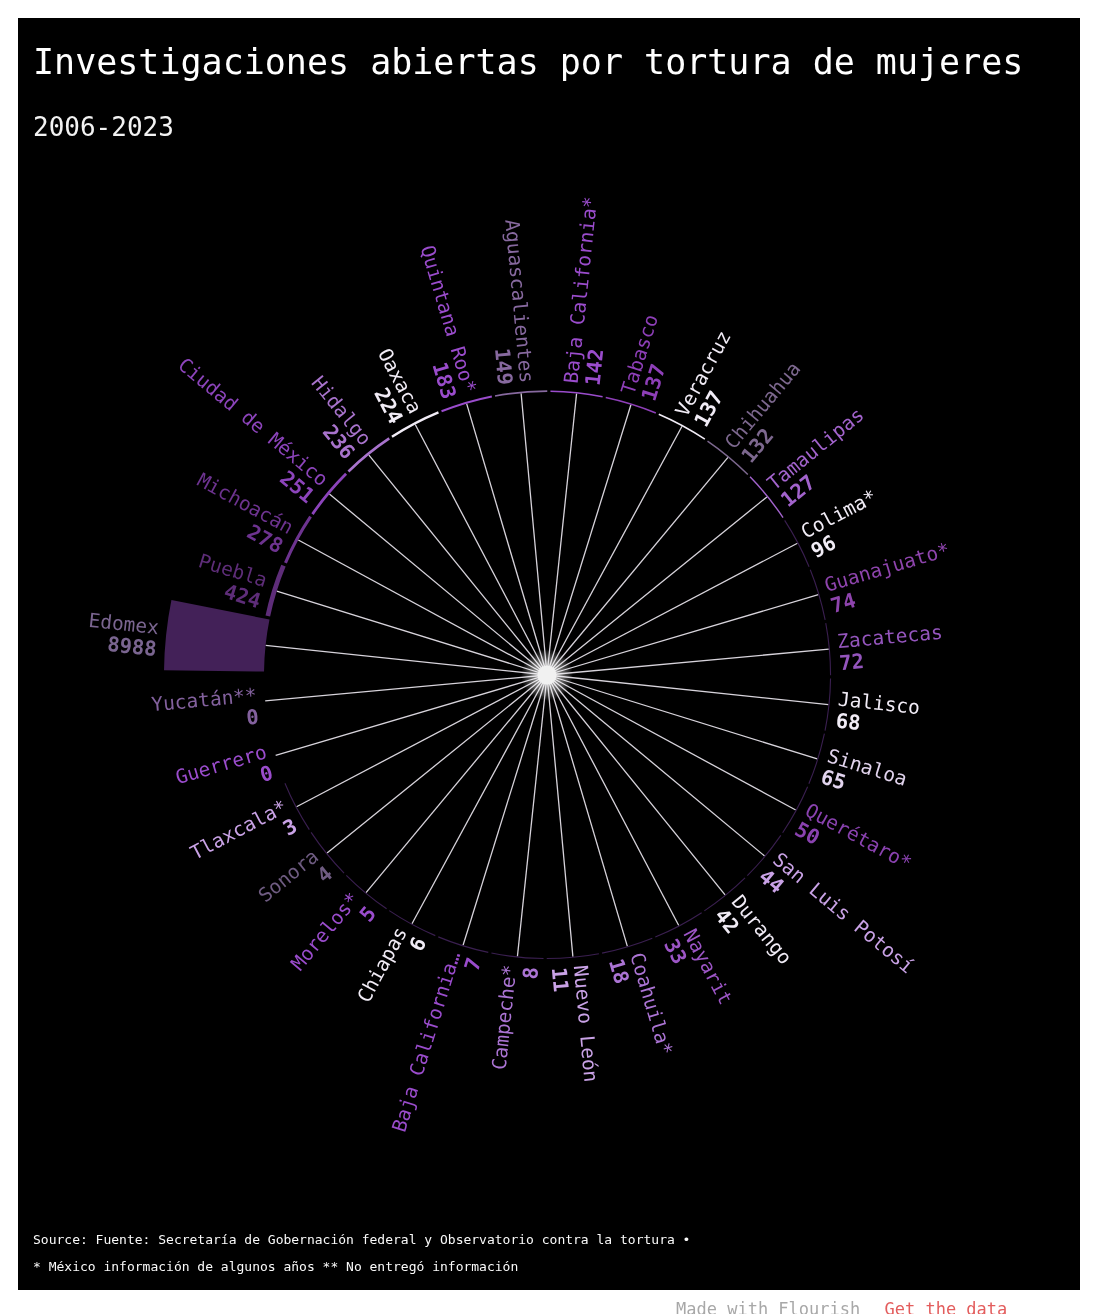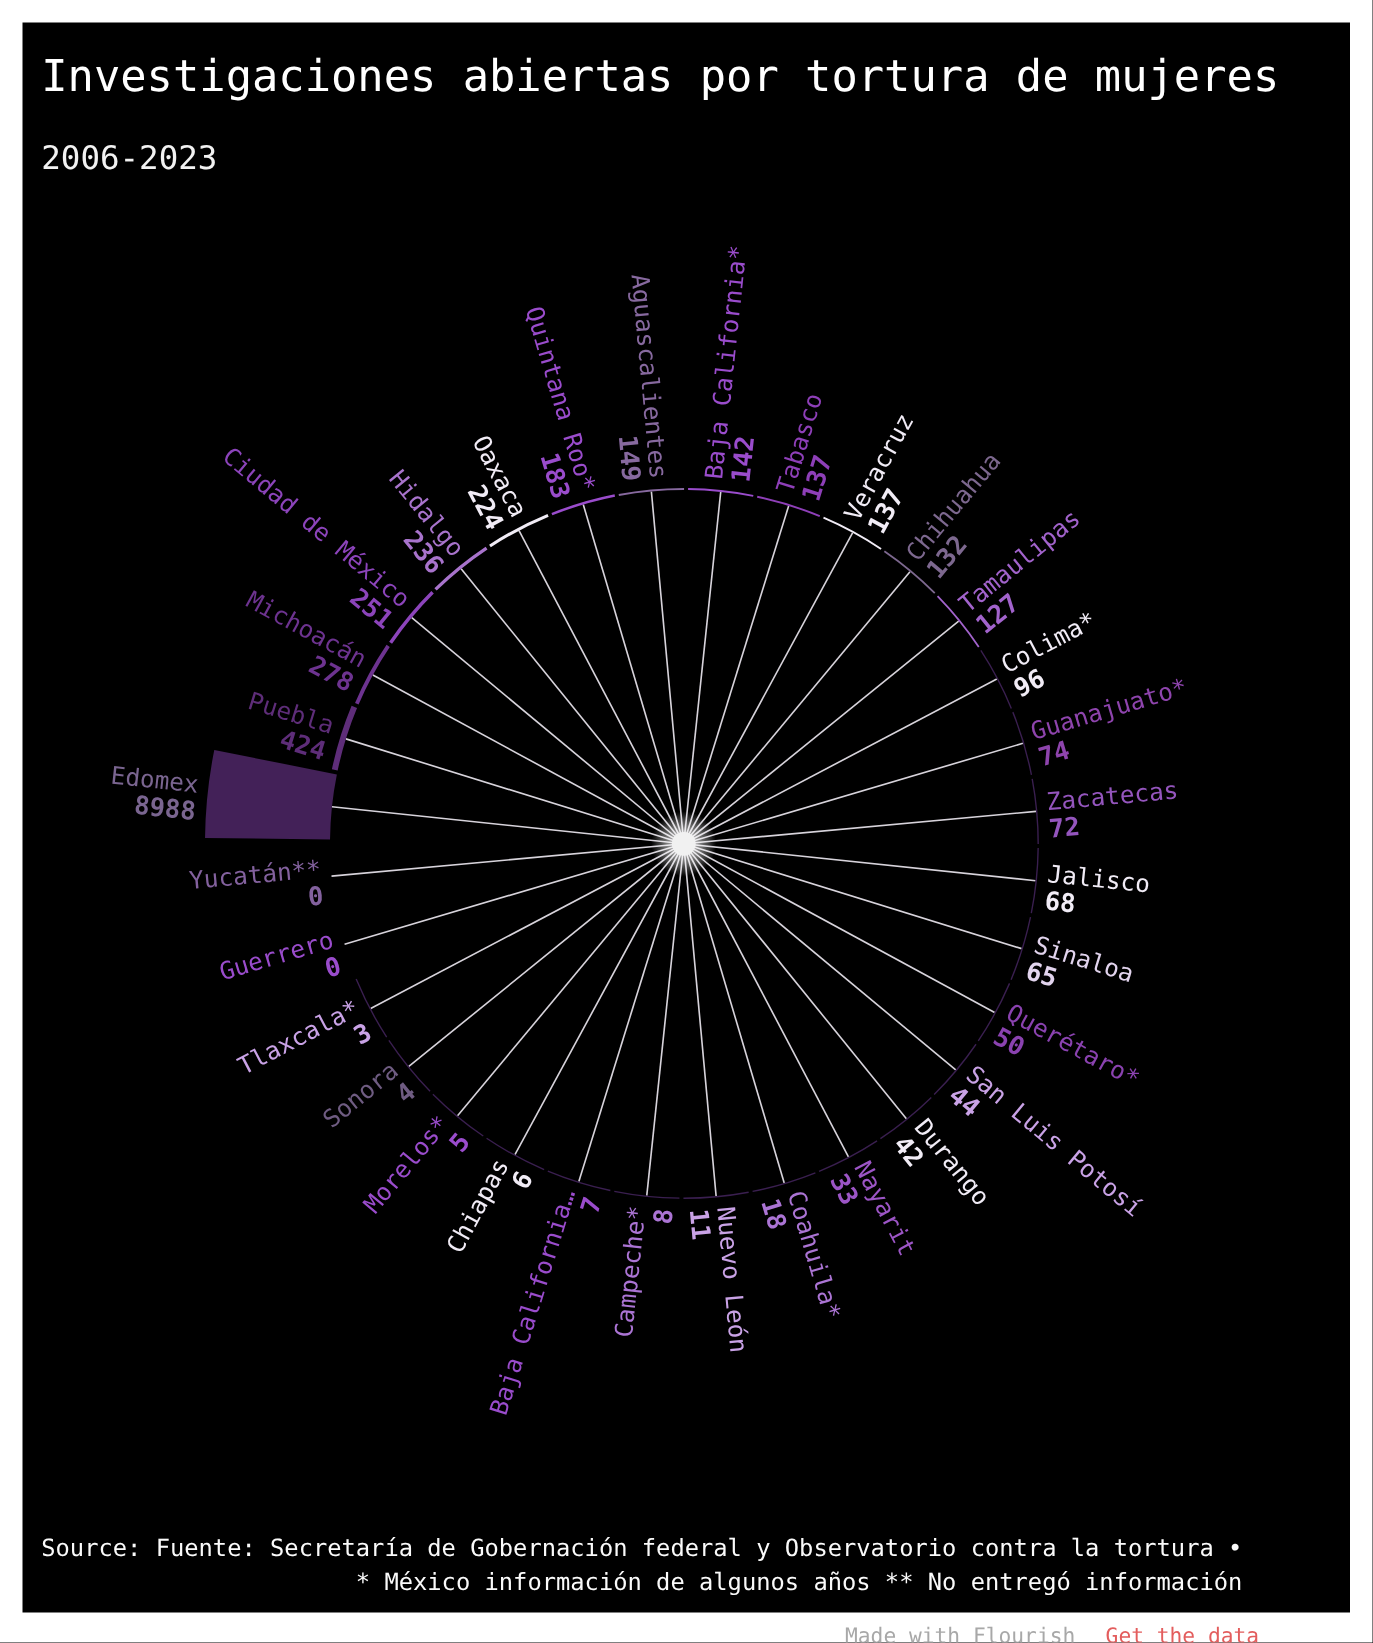--- a/index.html
+++ b/index.html
@@ -20,23 +20,22 @@
     font-size:35px;font-weight:400;color:#ffffff;
     letter-spacing:0px;white-space:nowrap;
   }
   .subtitle{
     position:absolute;left:33px;top:100px;
     font-size:26px;font-weight:400;color:#f2f2f2;white-space:nowrap;margin-top:12px;
   }
   svg#chart{position:absolute;left:0;top:0;}
   .source{
     position:absolute;left:33px;top:1226px;
-    font-size:19px;line-height:27px;color:#fafafa;
+    font-size:13px;line-height:27px;color:#fafafa;
     white-space:nowrap;
-    text-align:right;
   }
   .credit{
     position:absolute;left:676px;top:1299px;
     font-size:17px;white-space:nowrap;
   }
   .credit .gray{color:#a8a8a8;margin-right:14px;}
   .credit .red{color:#e35d5d;}
   text.state-name{font-size:19.5px;font-weight:400;}
   text.state-value{font-size:20.5px;font-weight:700;}
 </style>

